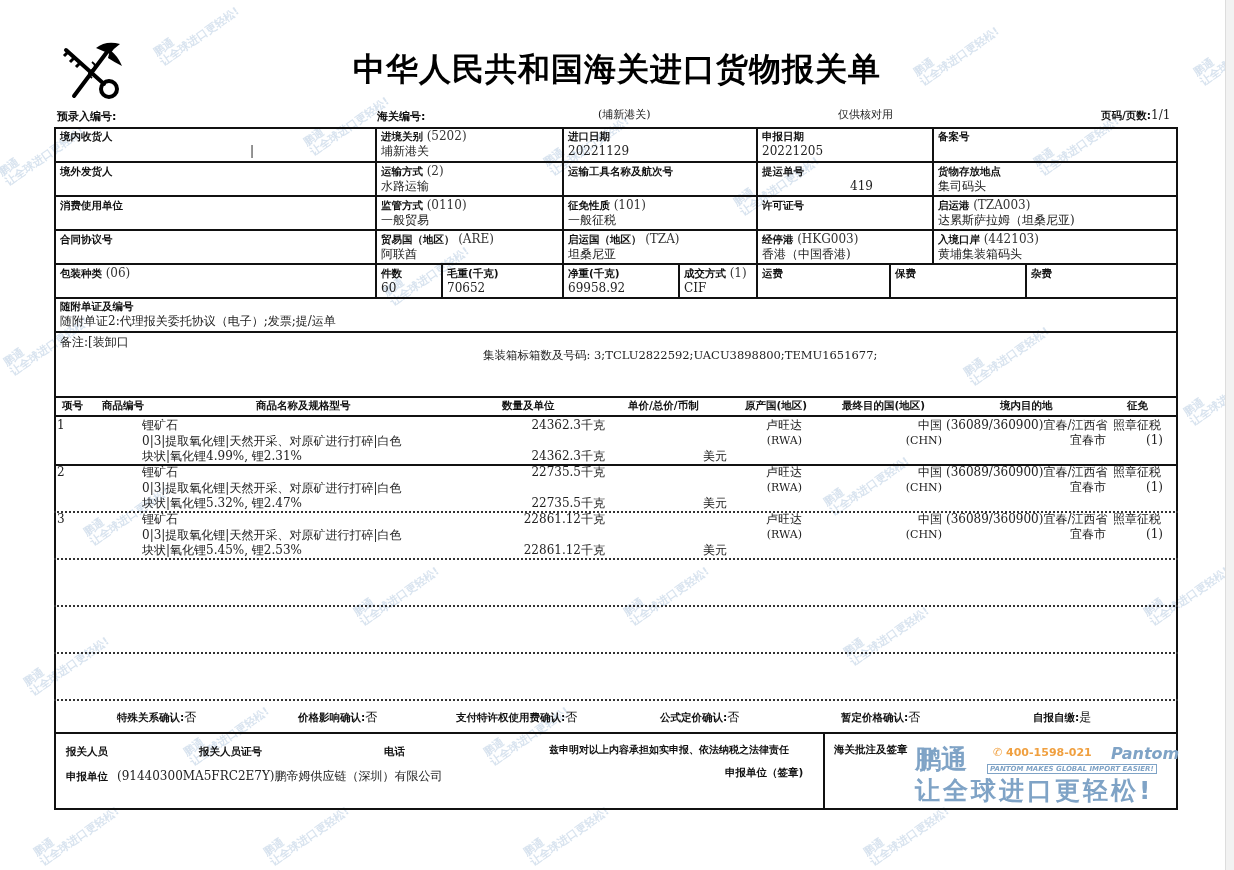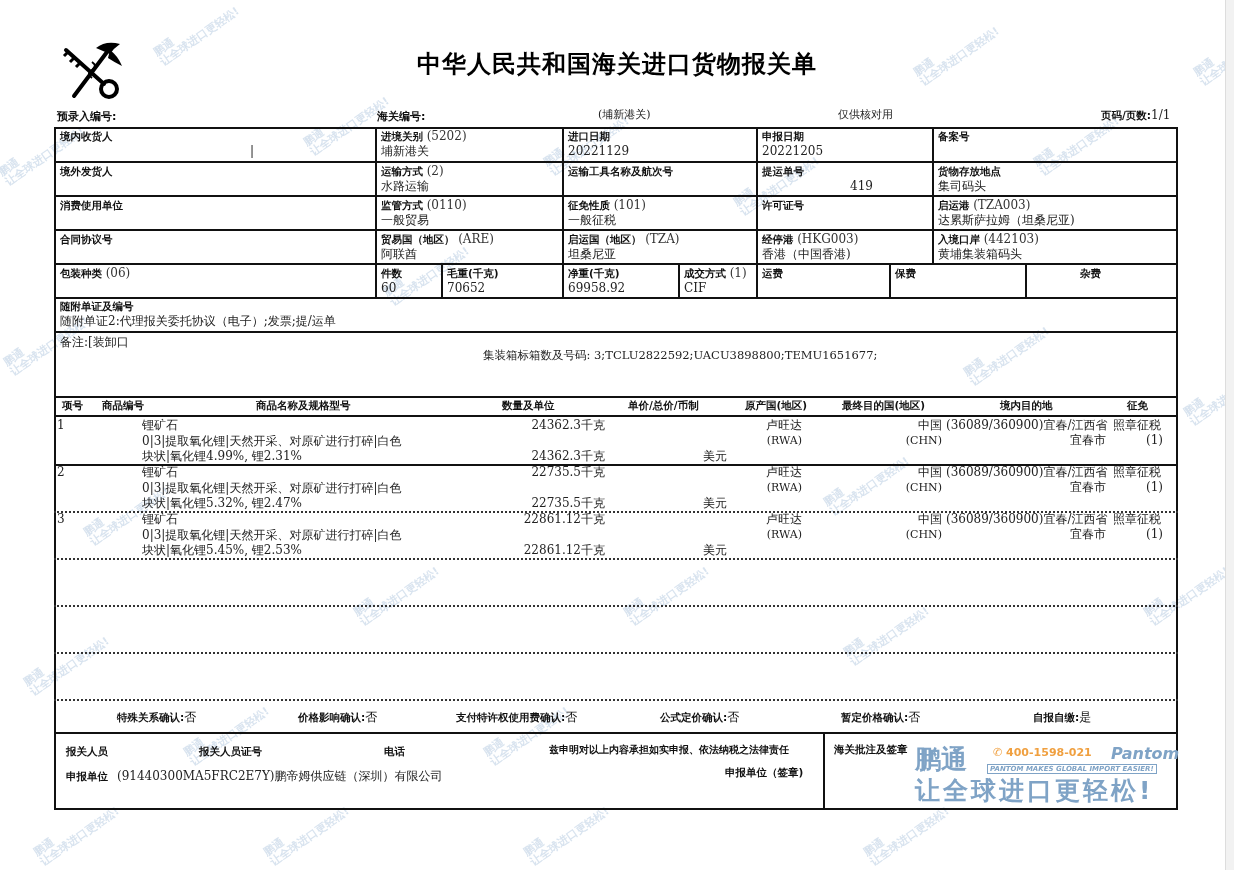--- a/index.html
+++ b/index.html
@@ -7,21 +7,21 @@
          font-family:"DejaVu Serif", "Liberation Serif", serif; color:#111; }
   .abs { position:absolute; }
   .lbl { font-family:"DejaVu Sans", "Liberation Sans", sans-serif; font-weight:bold; font-size:10.5px; color:#111; }
   .val { font-family:"DejaVu Serif", "Liberation Serif", serif; font-size:12px; color:#222; }
   .code { font-family:"DejaVu Serif", serif; font-size:12px; color:#333; font-weight:normal; }
   .right-edge { position:absolute; right:0; top:0; width:8px; height:870px; background:#f2f2f2; border-left:1px solid #ddd; }
 
   
   .logo { left:60px; top:38px; width:66px; height:64px; }
 
-  .title { left:0; width:1234px; top:48px; text-align:center; font-family:"DejaVu Sans", sans-serif; font-weight:bold; font-size:24px; letter-spacing:1px; color:#000; }
+  .title { left:0; width:1234px; top:48px; text-align:center; font-family:"DejaVu Sans", sans-serif; font-weight:bold; font-size:32px; letter-spacing:1px; color:#000; }
 
   .subhead { top:109px; font-size:11px; }
 
   
   .frame { left:54px; top:127px; width:1124px; height:683px; border:2px solid #111; box-sizing:border-box; }
   .hline { position:absolute; left:54px; width:1124px; height:0; border-top:2px solid #111; }
   .hline.dotted { border-top:2px dotted #333; }
   .vline { position:absolute; width:0; border-left:2px solid #111; }
 
   .cell { position:absolute; box-sizing:border-box; padding:2px 4px; overflow:hidden; }
@@ -228,21 +228,21 @@
 <div class="cell" style="left:680px;top:265px;width:76px;height:33px">
   <span class="lbl"><span>成交方式</span> <span class="code">(1)</span></span>
   <span class="val">CIF</span>
 </div>
 <div class="cell" style="left:758px;top:265px;width:143px;height:33px">
   <span class="lbl">运费</span>
 </div>
 <div class="cell" style="left:891px;top:265px;width:134px;height:33px">
   <span class="lbl">保费</span>
 </div>
-<div class="cell" style="left:1076px;top:265px;width:147px;height:32px">
+<div class="cell" style="left:1027px;top:265px;width:147px;height:32px">
   <span class="lbl">杂费</span>
 </div>
 
 <div class="cell" style="left:56px;top:298px;width:1118px;height:33px">
   <span class="lbl">随附单证及编号</span>
   <span class="val">随附单证2:代理报关委托协议（电子）;发票;提/运单</span>
 </div>
 
 <div class="cell" style="left:56px;top:332px;width:1118px;height:64px">
   <span class="val">备注:[装卸口</span>

